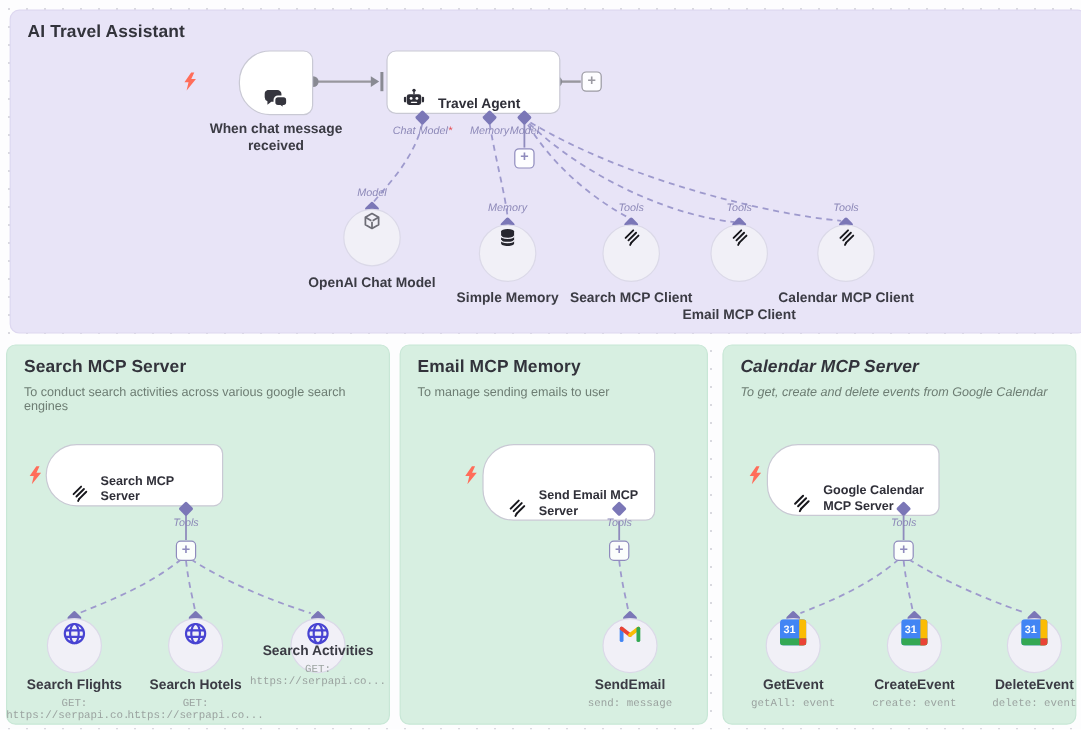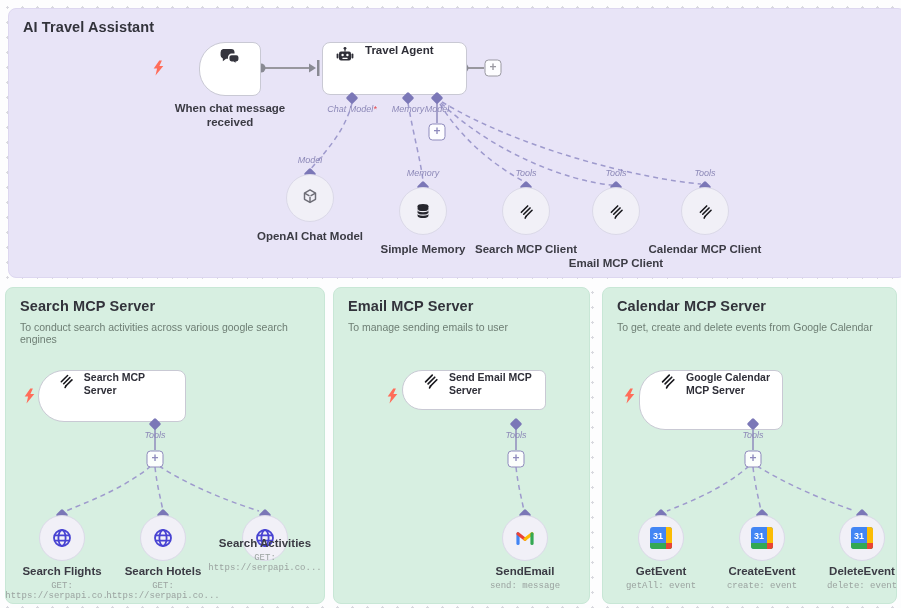--- a/index.html
+++ b/index.html
@@ -8,40 +8,40 @@
     position:relative; width:901px; height:608px; overflow:hidden;
     background-color:#fdfdfe;
     background-image:radial-gradient(#d9d9df 1.1px, transparent 1.1px);
     background-size:15px 15px;
   }
   .section { position:absolute; border-radius:8px; padding:10px 14px; }
   .sec-main   { left:8px;   top:8px;   width:898px; height:270px; background:#e8e4f7; border:1px solid #ddd7f0; }
   .sec-green  { background:#d7efe1; border:1px solid #c8e7d6; }
   .sec-search { left:5px;   top:287px; width:320px; height:317px; }
   .sec-email  { left:333px; top:287px; width:257px; height:317px; }
-  .sec-cal    { left:602px; top:287px; width:295px; height:317px; }
+  .sec-cal    { left:602px; top:287px; width:295px; height:317px;font-style:italic; }
   .sec-title { font-size:14.5px; font-weight:700; color:#32333b; letter-spacing:.1px; }
   .sec-sub   { font-size:10.5px; color:#6d7d73; margin-top:7px; }
 
   .rect-node {
     position:absolute; background:#fff; border:1.5px solid #c9c9d4; border-radius:8px;
-    display:flex; align-items:flex-start; gap:8px; padding:0 10px; cursor:pointer;
+    display:flex; align-items:flex-end; gap:8px; padding:0 10px; cursor:pointer;
   }
   .trigger-shape { border-radius:26px 8px 8px 26px; justify-content:center; }
   .node-text { font-size:10.5px; font-weight:600; color:#2f2f38; line-height:1.25; }
   #node-trigger { left:199px; top:42px; width:62px; height:54px; }
   #node-agent   { left:322px; top:42px; width:145px; height:53px; }
   #node-search-server { left:38px;  top:370px; width:148px; height:52px; }
-  #node-email-server  { left:402px; top:370px; width:144px; height:40px; }
+  #node-email-server  { left:402px; top:370px; width:144px; height:64px; }
   #node-cal-server    { left:639px; top:370px; width:144px; height:60px; }
 
   .circle-node {
     position:absolute; width:48px; height:48px; border-radius:50%;
     background:#f1f0f7; border:1.5px solid #dbd9e8;
-    display:flex; align-items:center; justify-content:center;
+    display:flex; justify-content:center;
     transform:translate(-50%,-50%); cursor:pointer;
   }
   .circle-sm { width:46px; height:46px; }
 
   .diamond {
     position:absolute; width:9px; height:9px; background:#7b77b7; border-radius:1.5px;
     transform:translate(-50%,-50%) rotate(45deg); cursor:crosshair;
   }
   .port-label {
     position:absolute; transform:translateX(-50%); font-size:9px; color:#8d89b8; white-space:nowrap;font-style:italic;
@@ -69,21 +69,21 @@
 <div id="canvas">
 
   <div class="section sec-main">
     <div class="sec-title">AI Travel Assistant</div>
   </div>
   <div class="section sec-green sec-search">
     <div class="sec-title">Search MCP Server</div>
     <div class="sec-sub">To conduct search activities across various google search engines</div>
   </div>
   <div class="section sec-green sec-email">
-    <div class="sec-title">Email MCP Server</div>
+    <div class="sec-title">Email MCP Memory</div>
     <div class="sec-sub">To manage sending emails to user</div>
   </div>
   <div class="section sec-green sec-cal">
     <div class="sec-title">Calendar MCP Server</div>
     <div class="sec-sub">To get, create and delete events from Google Calendar</div>
   </div>
 
   <svg class="edges" width="901" height="608">
     <g stroke="#98979e" stroke-width="2" fill="none">
       <path d="M262 68 H314"></path>

